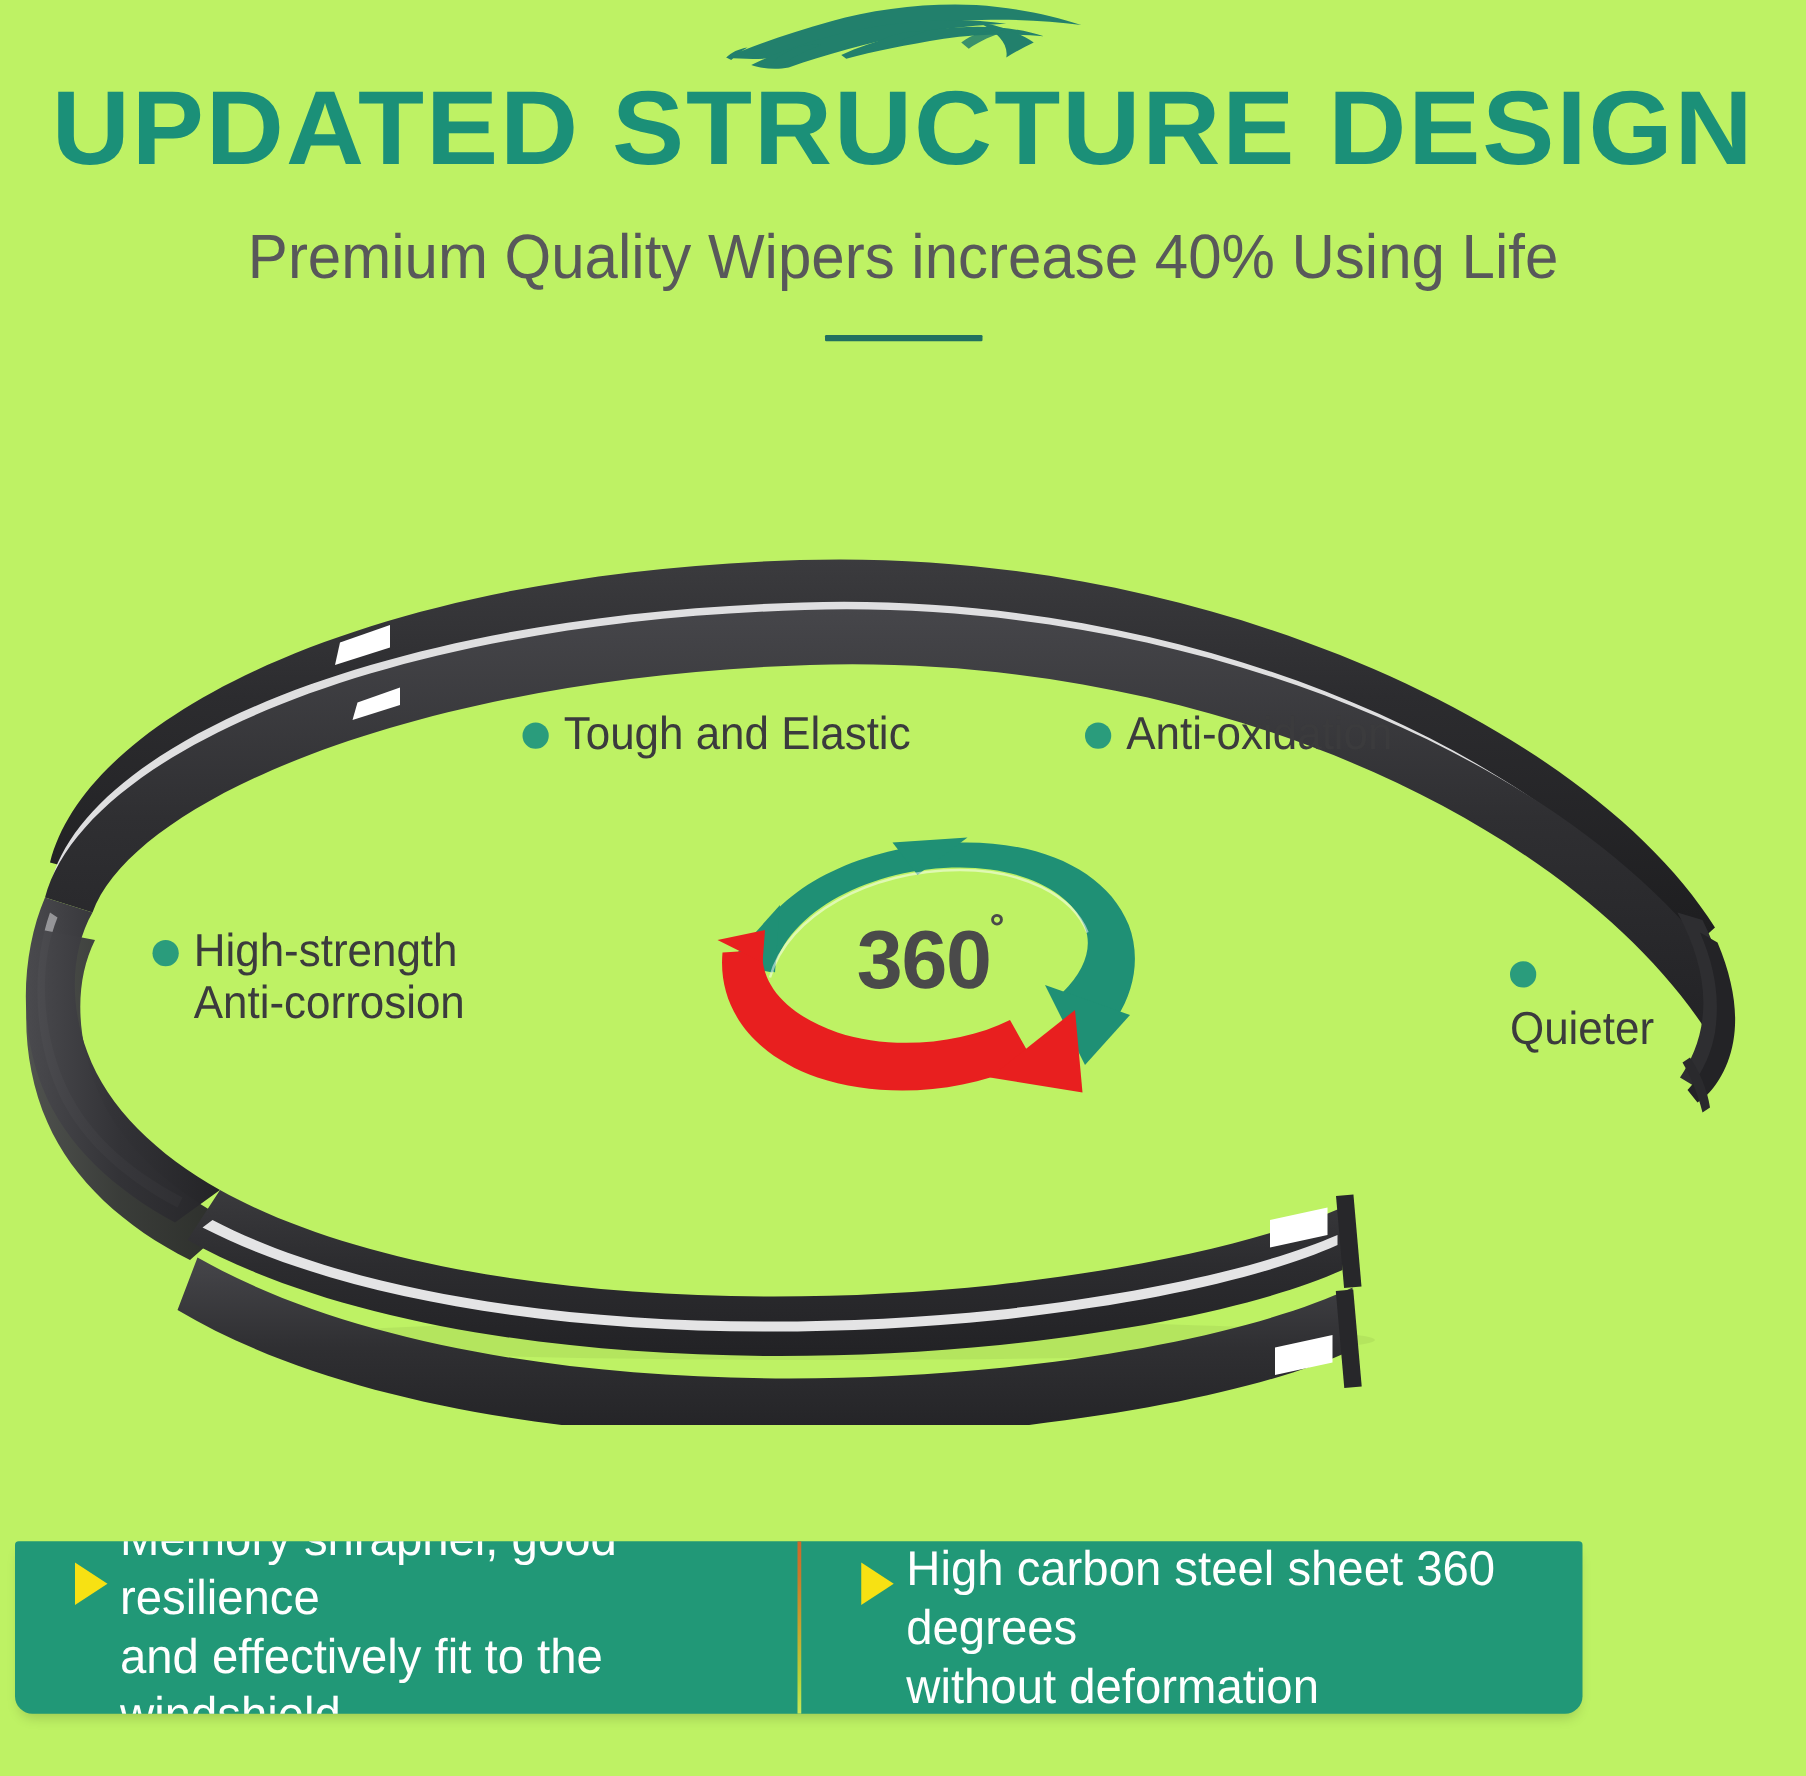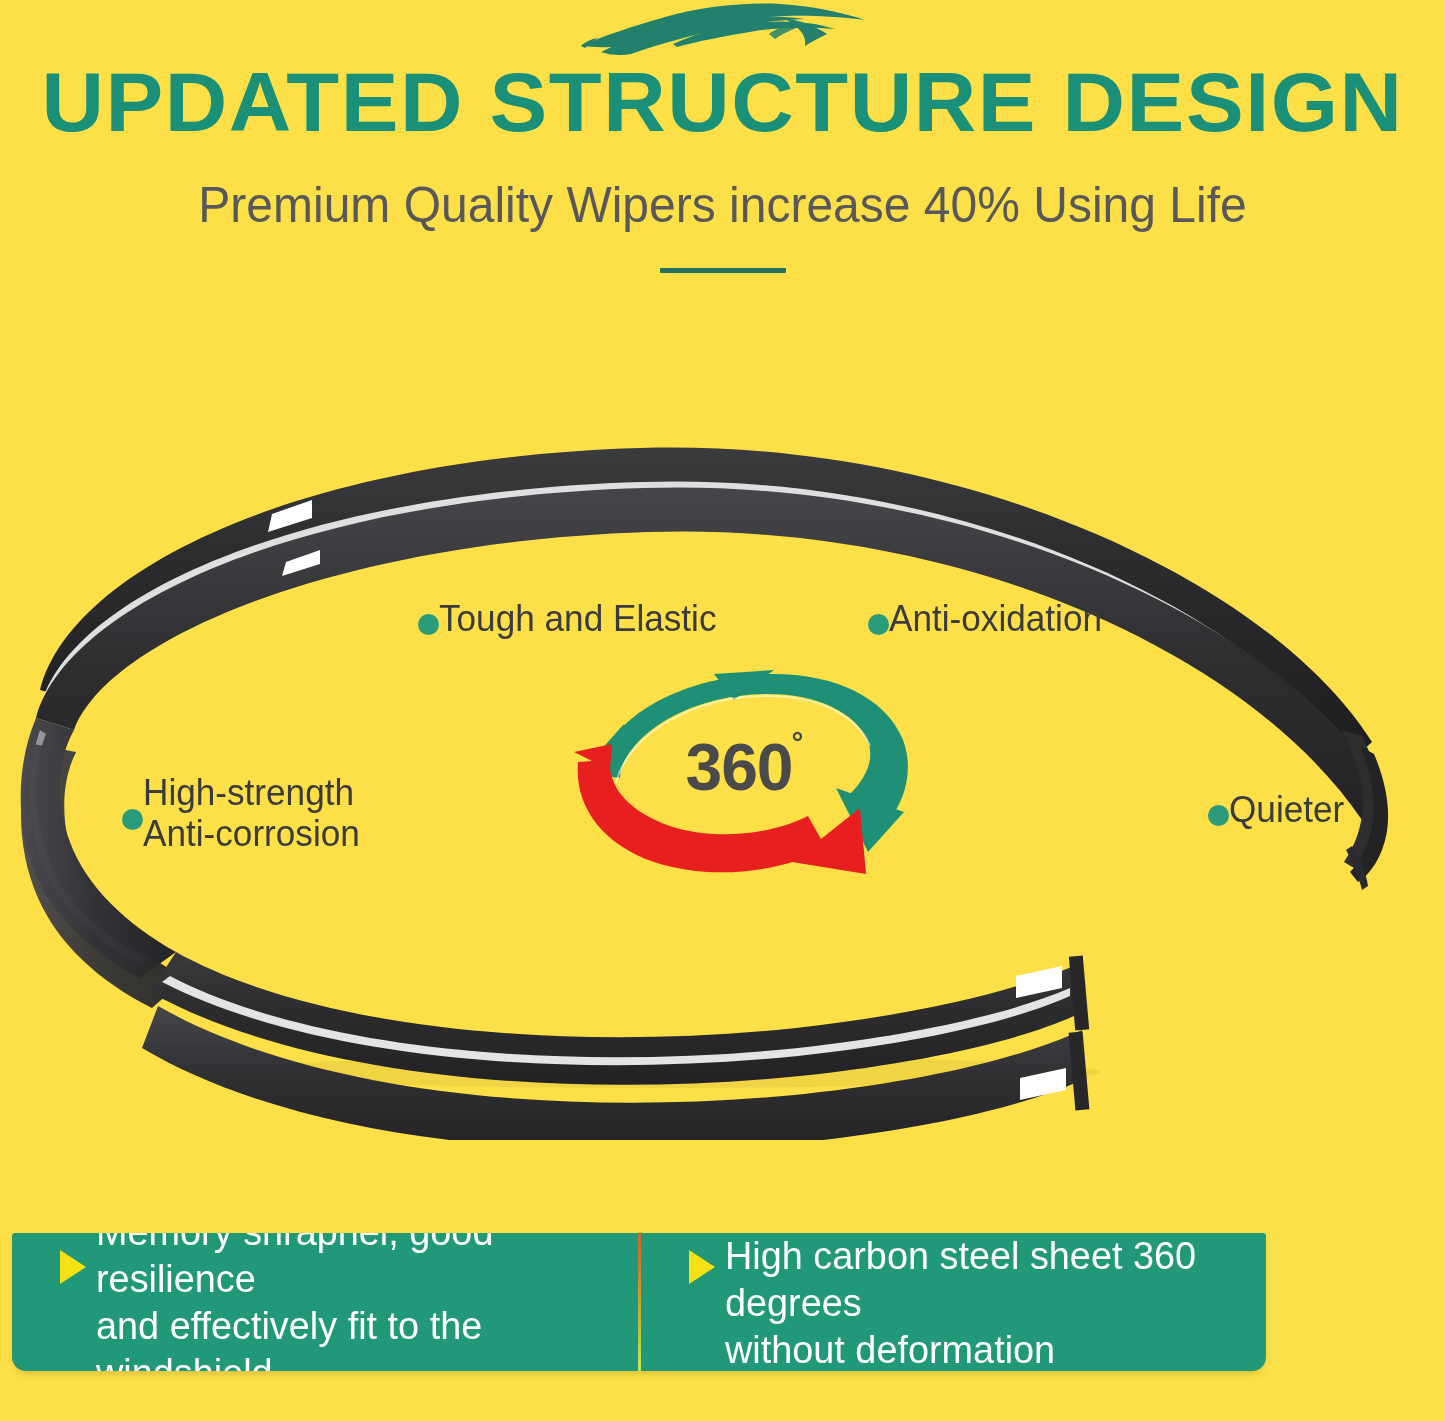--- a/index.html
+++ b/index.html
@@ -9,21 +9,21 @@
     height: 1421px;
     background: #ffffff;
     font-family: "Liberation Sans", sans-serif;
     overflow: hidden;
   }
 
   #page {
     position: relative;
     width: 1445px;
     height: 1421px;
-    background: #fde047;
+    background: #bef264;
   }
 
   
   #car-logo {
     position: absolute;
     left: 50%;
     top: 2px;
     transform: translateX(-50%);
     width: 300px;
     height: 58px;
@@ -80,23 +80,23 @@
     top: 400px;
     width: 1445px;
     height: 740px;
   }
   #product-svg { display: block; width: 1445px; height: 740px; }
 
   
   .feature {
     position: absolute;
     display: flex;
-    align-items: center;
+    align-items: flex-start;
+    gap: 12px;
     white-space: nowrap;
-    margin-top: 32px;
   }
   .feature .dot {
     flex: 0 0 auto;
     width: 21px;
     height: 21px;
     border-radius: 50%;
     background: #2a9c7c;
     margin-top: 12px;
   }
   .feature .flabel {
@@ -105,21 +105,21 @@
     line-height: 41px;
     color: #3b3b3d;
     transform: scaleX(0.95);
     transform-origin: left center;
   }
   .feature .flabel .l2 { display: block; }
 
   #feature-tough        { left: 418px; top: 566px; }
   #feature-anti-ox      { left: 868px; top: 566px; }
   #feature-high-strength{ left: 122px; top: 740px; }
-  #feature-quieter      { left: 1208px; top: 757px; }
+  #feature-quieter      { left: 1208px; top: 757px; flex-direction: column; }
 
   
   #badge-360 {
     position: absolute;
     left: 568px;
     top: 666px;
     width: 350px;
     height: 210px;
   }
   #badge-svg { display: block; width: 350px; height: 210px; }

